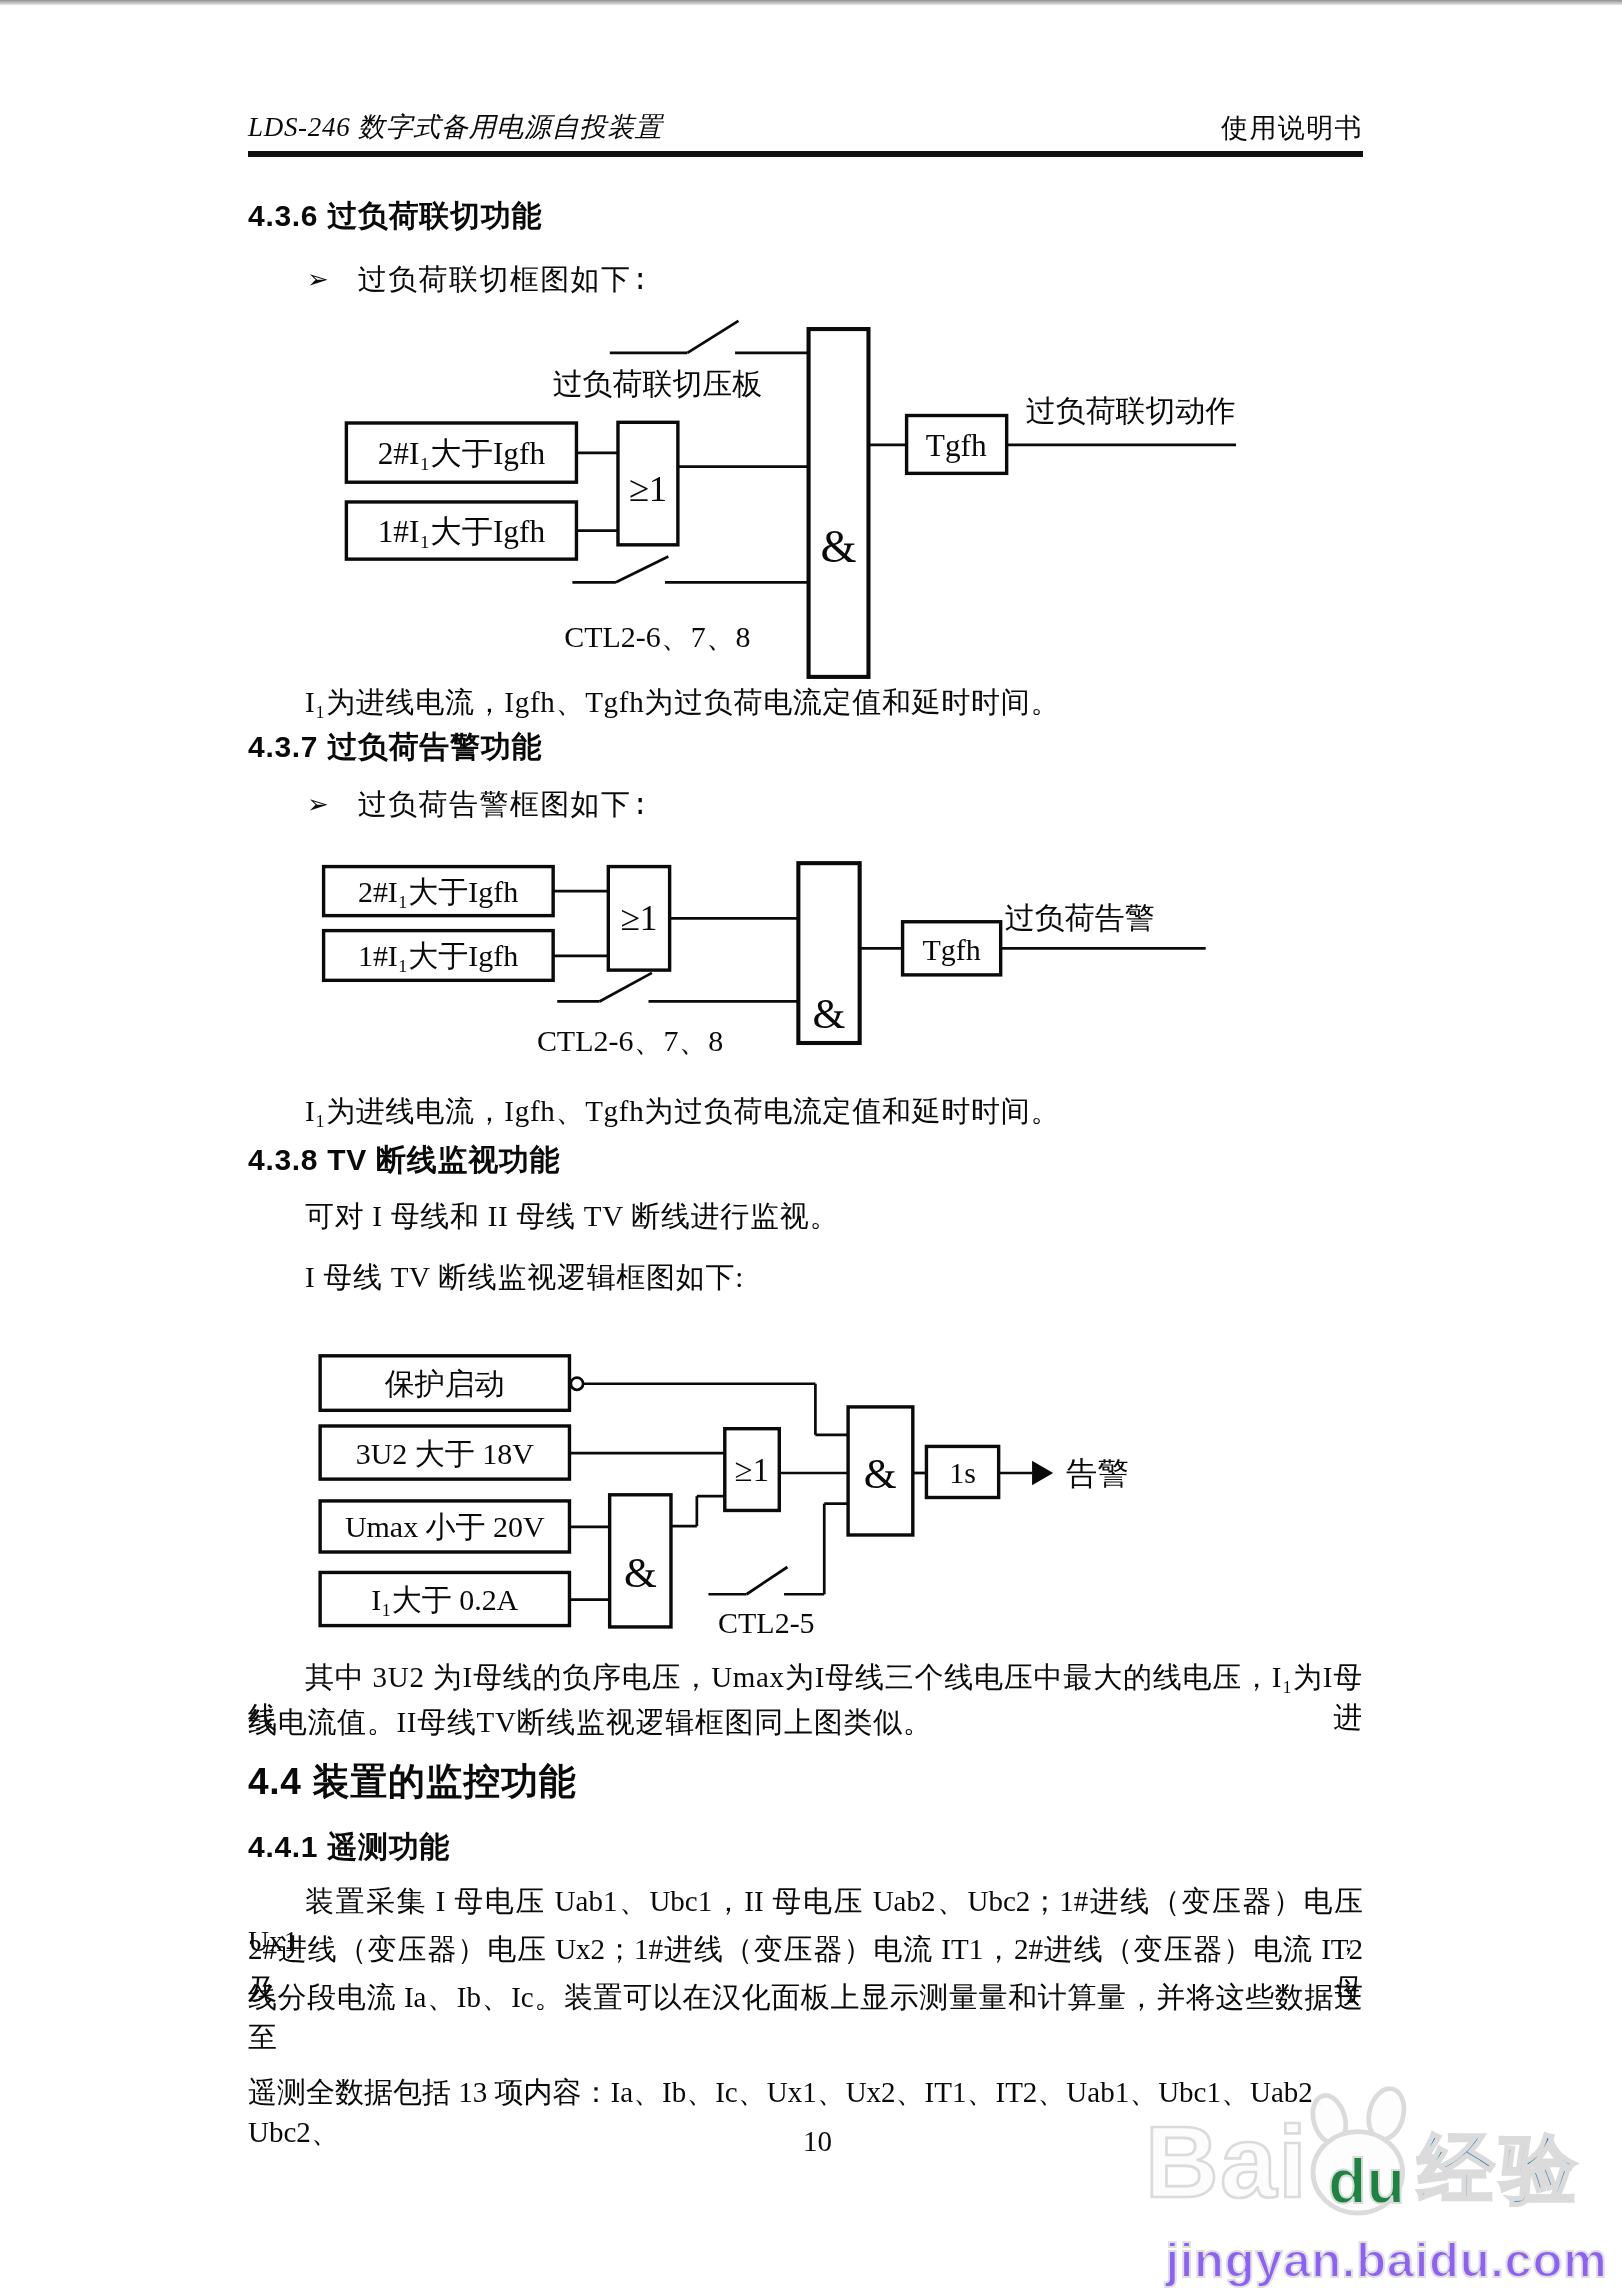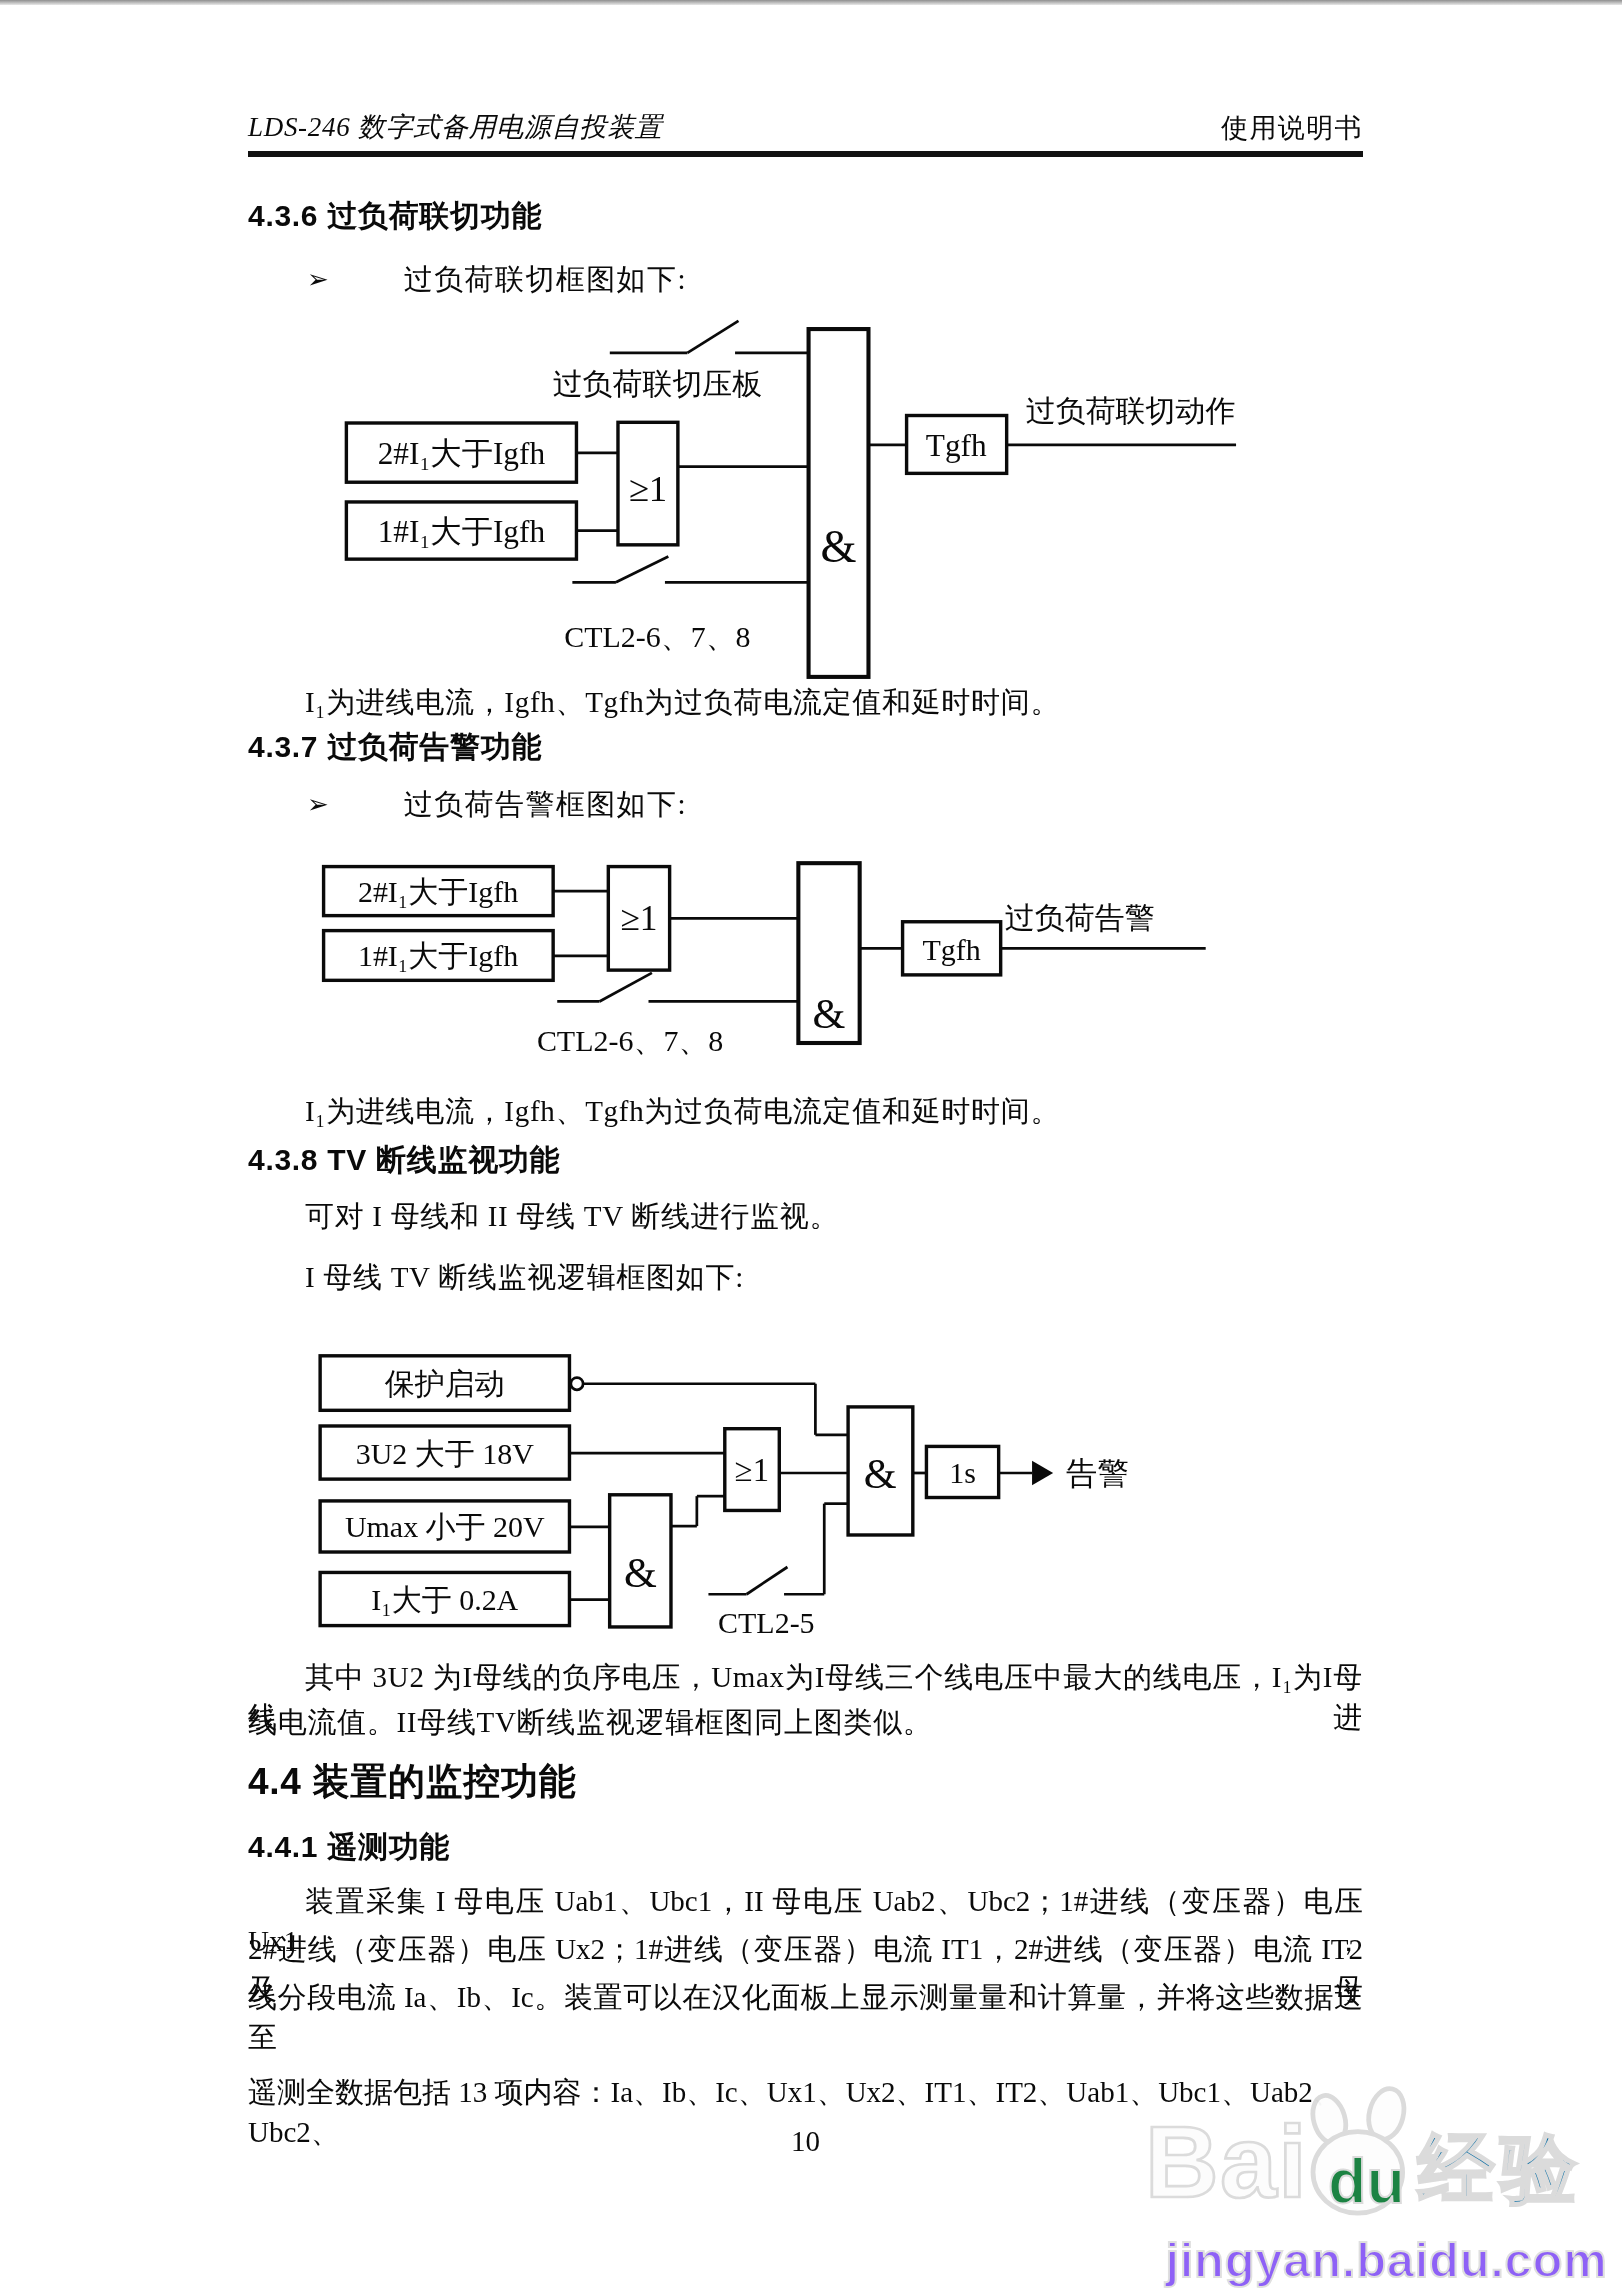--- a/index.html
+++ b/index.html
@@ -37,38 +37,38 @@
   }
   .h2{
     position:absolute;left:248px;
     font-family:"Liberation Sans", sans-serif;
     font-weight:bold;font-size:37px;letter-spacing:0.7px;
   }
   .bullet-row{
     position:absolute;left:307px;font-size:29px;
   }
   .bullet-row .glyph{font-size:26px;vertical-align:1.4px;}
-  .bullet-row .btxt{margin-left:75px;letter-spacing:1.4px;}
+  .bullet-row .btxt{margin-left:29px;letter-spacing:1.4px;font-family:Liberation Mono, monospace;}
   .bodyline{
     position:absolute;font-size:29px;letter-spacing:0.7px;white-space:nowrap;
   }
   .block{
     position:absolute;left:248px;width:1115px;font-size:29px;letter-spacing:0.7px;
   }
   .jl{text-align:justify;text-align-last:justify;}
   .para-line{position:absolute;left:248px;width:1115px;font-size:29px;}
   
   .diag{position:absolute;}
   .diag text{
     font-family:"Liberation Serif", serif;
     fill:#0a0a0a;
   }
   
   .page-num{
-    position:absolute;left:248px;top:2125px;width:1115px;
+    position:absolute;left:260px;top:2125px;width:1115px;
     text-align:center;font-size:29px;
   }
   
   .wm{
     position:absolute;left:1125px;top:2092px;width:450px;height:198px;
     opacity:.97;z-index:5;
     font-family:"Liberation Sans", sans-serif;
     margin-left:20px;
   }
   .wm .bai{

